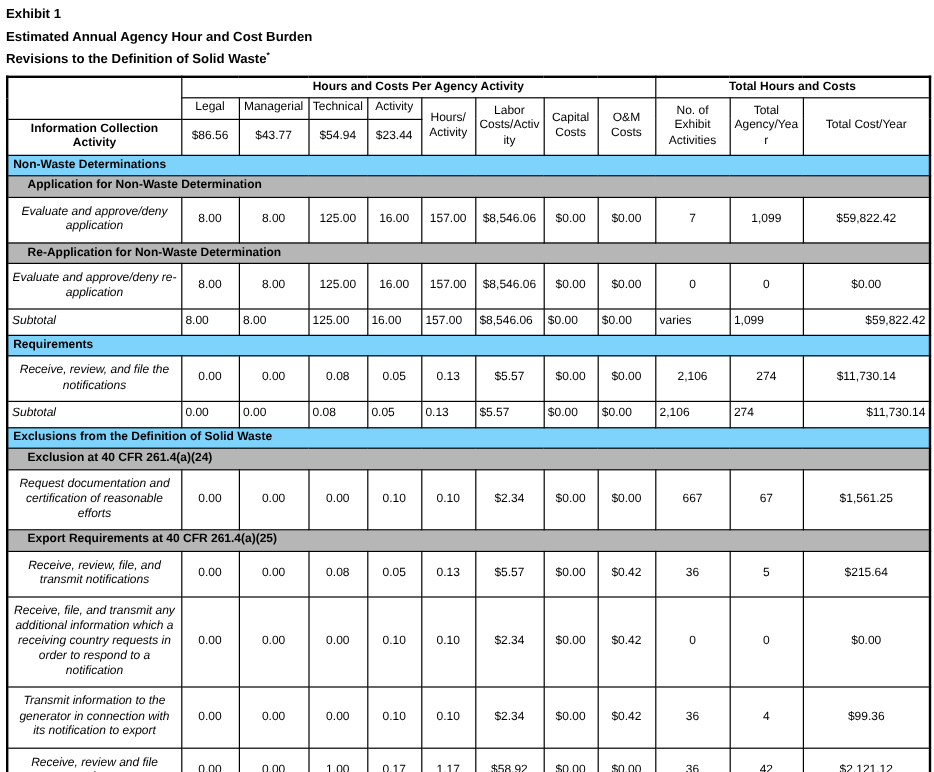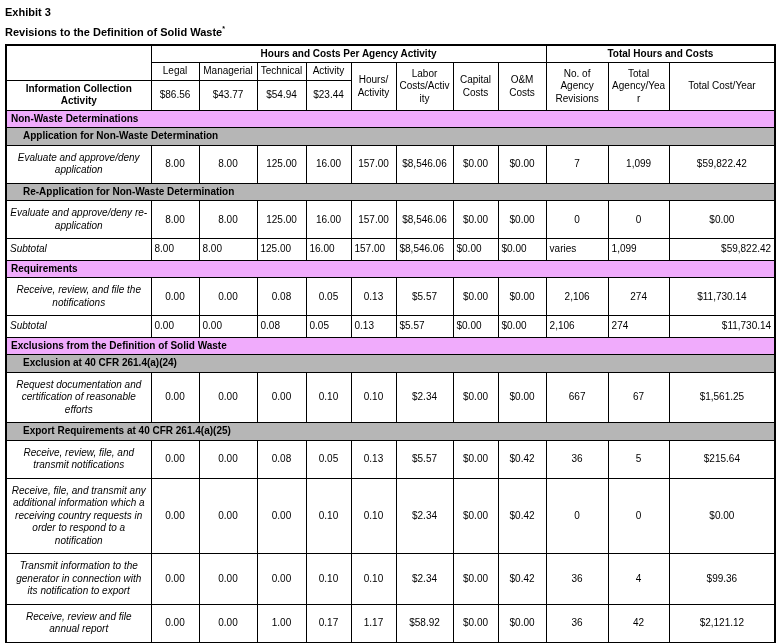--- a/index.html
+++ b/index.html
@@ -31,21 +31,21 @@
     font-size: 10px;
     line-height: 1.25;
     vertical-align: middle;
     padding: 2px 3px;
     overflow-wrap: break-word;
   }
   thead th { text-align: center; font-weight: normal; }
   thead th.group { font-weight: bold; padding: 2px 4px; }
   thead th.act-head { font-weight: bold; }
   tbody tr.band1 td {
-    background: #f0abfc;
+    background: #7dd3fc;
     font-weight: bold;
     text-align: left;
     padding: 2px 4px;
   }
   tbody tr.band2 td {
     background: #b6b6b6;
     font-weight: bold;
     text-align: left;
     padding: 2px 4px 2px 16px;
   }
@@ -53,21 +53,22 @@
   tbody tr.row-sub td { padding: 4px 3px; }
   tbody td.cell-act { text-align: left; padding-left: 4px; font-style: italic; }
   tbody td.cell-cost { text-align: right; padding-right: 6px; }
 </style>
 </head>
 <body>
 
 <div class="page">
 
   <div class="titles">
-    <div class="title-line">Exhibit 3</div>
+    <div class="title-line">Exhibit 1</div>
+    <div class="title-line">Estimated Annual Agency Hour and Cost Burden</div>
     <div class="title-line"><span>Revisions to the Definition of Solid Waste</span><sup>*</sup></div>
   </div>
 
   <table>
     <colgroup>
       <col style="width:145px">
         <col style="width:48px">
         <col style="width:58px">
         <col style="width:49px">
       <col style="width:45px">
@@ -87,21 +88,21 @@
       </tr>
       <tr>
         <th>Legal</th>
         <th>Managerial</th>
         <th>Technical</th>
         <th>Activity</th>
         <th rowspan="2">Hours/ Activity</th>
         <th rowspan="2">Labor Costs/Activity</th>
         <th rowspan="2">Capital Costs</th>
         <th rowspan="2">O&amp;M Costs</th>
-        <th rowspan="2">No. of Agency Revisions</th>
+        <th rowspan="2">No. of Exhibit Activities</th>
         <th rowspan="2">Total Agency/Year</th>
         <th rowspan="2">Total Cost/Year</th>
       </tr>
       <tr>
         <th class="act-head">Information Collection Activity</th>
         <th>$86.56</th>
         <th>$43.77</th>
         <th>$54.94</th>
         <th>$23.44</th>
       </tr>

